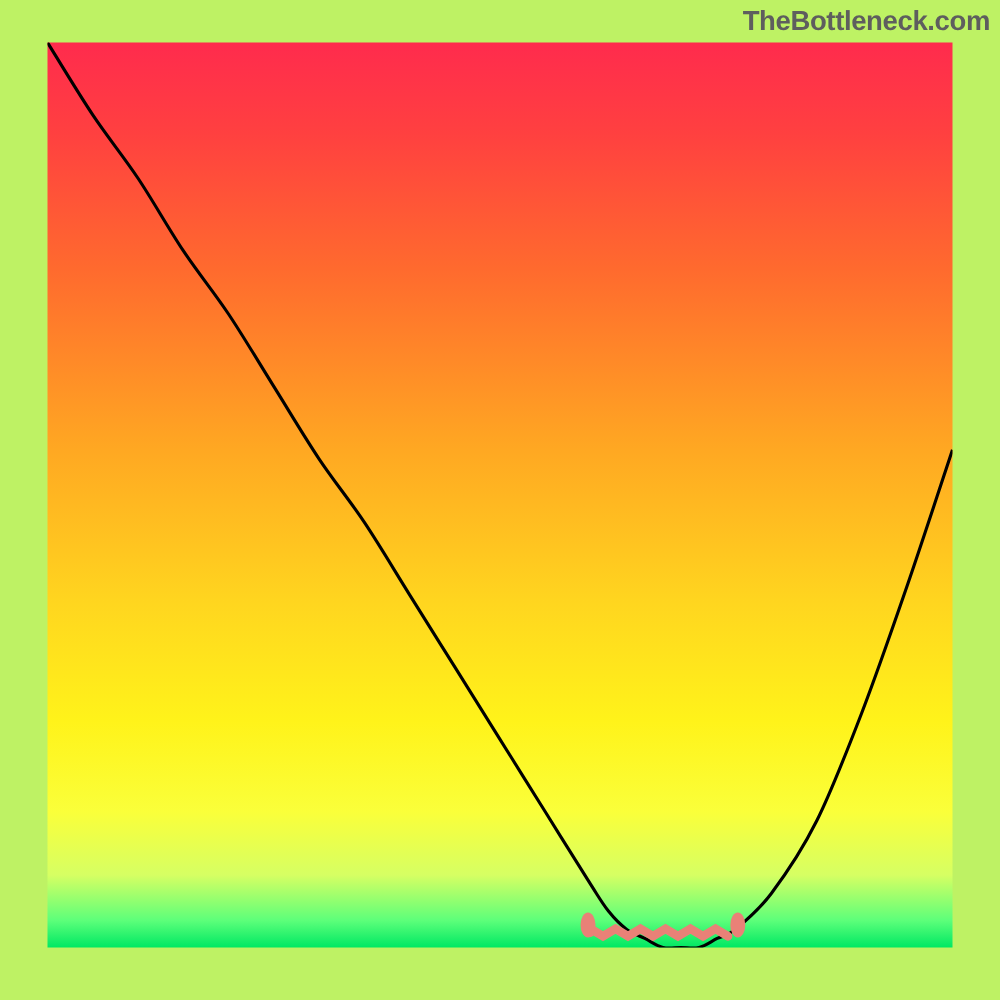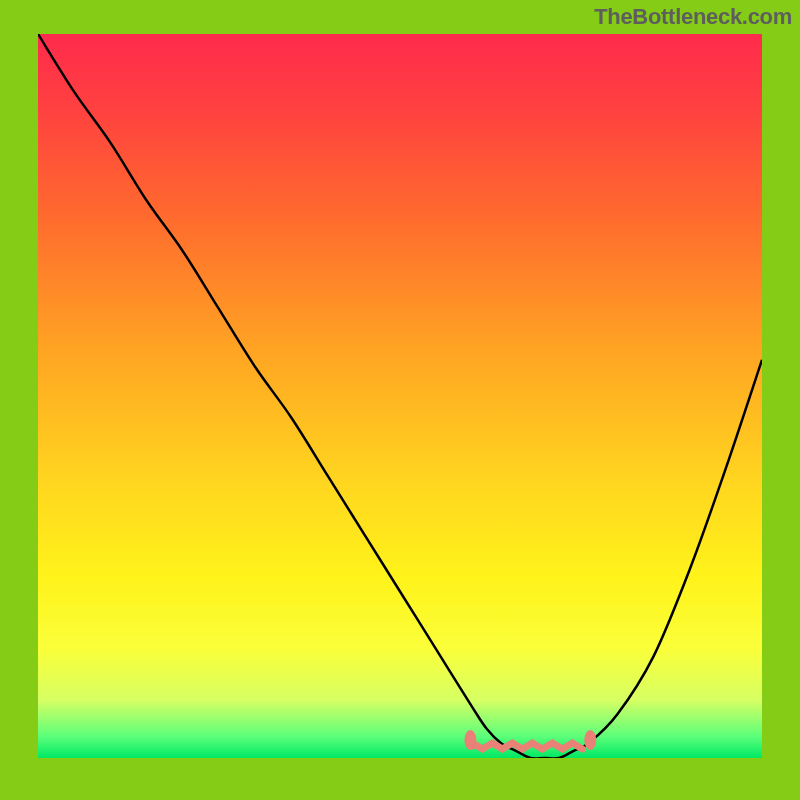--- a/index.html
+++ b/index.html
@@ -8,21 +8,21 @@
     width: 800px;
     height: 800px;
     background: #000;
     overflow: hidden;
     font-family: Arial, Helvetica, sans-serif;
   }
   .wrap {
     position: relative;
     width: 800px;
     height: 800px;
-    background: #84cc16;
+    background: #bef264;
   }
   .attribution {
     position: absolute;
     top: 4px;
     right: 8px;
     color: #5e5e5e;
     font-size: 22px;
     font-weight: 600;
     letter-spacing: -0.3px;
     z-index: 5;

